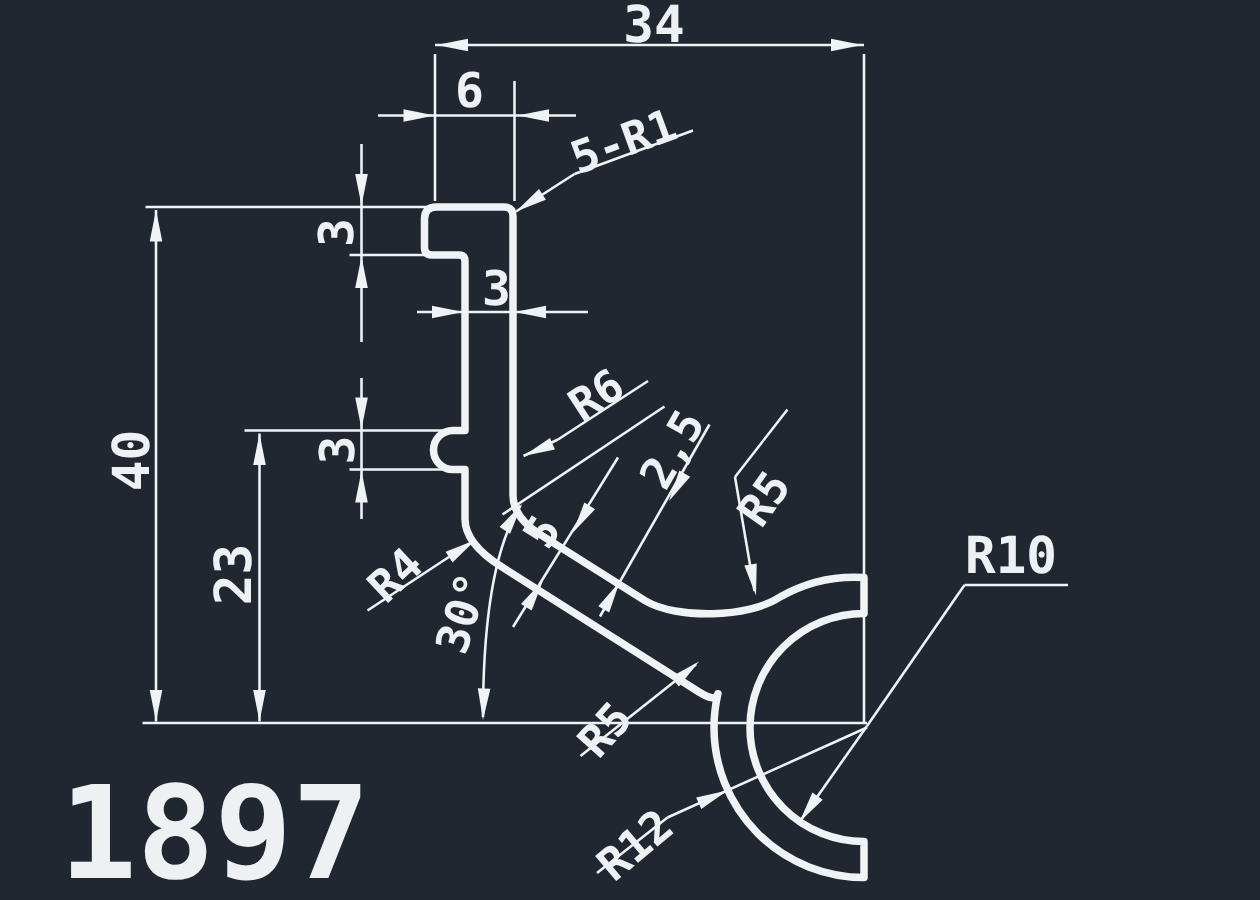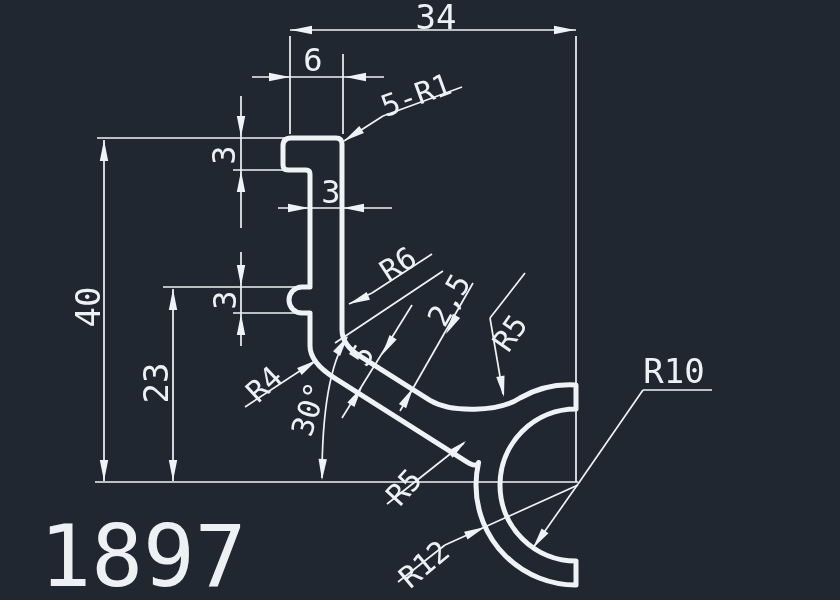--- a/index.html
+++ b/index.html
@@ -1,21 +1,21 @@
 <!DOCTYPE html>
 <html><head>
 <meta charset="utf-8">
 <style>
   html,body{margin:0;padding:0;}
   body{
     width:840px;height:600px;overflow:hidden;
     background:#212731;
     font-family:"DejaVu Sans Mono","Liberation Mono",monospace;
   }
-  #stage{position:relative;width:700px;height:600px;}
+  #stage{position:relative;width:700px;height:600px;font-weight:bold;}
   svg{display:block;}
   text{
     font-family:"DejaVu Sans Mono","Liberation Mono",monospace;
     fill:#eef1f4;
   }
 </style>
 </head>
 <body>
 
 <div id="stage">

